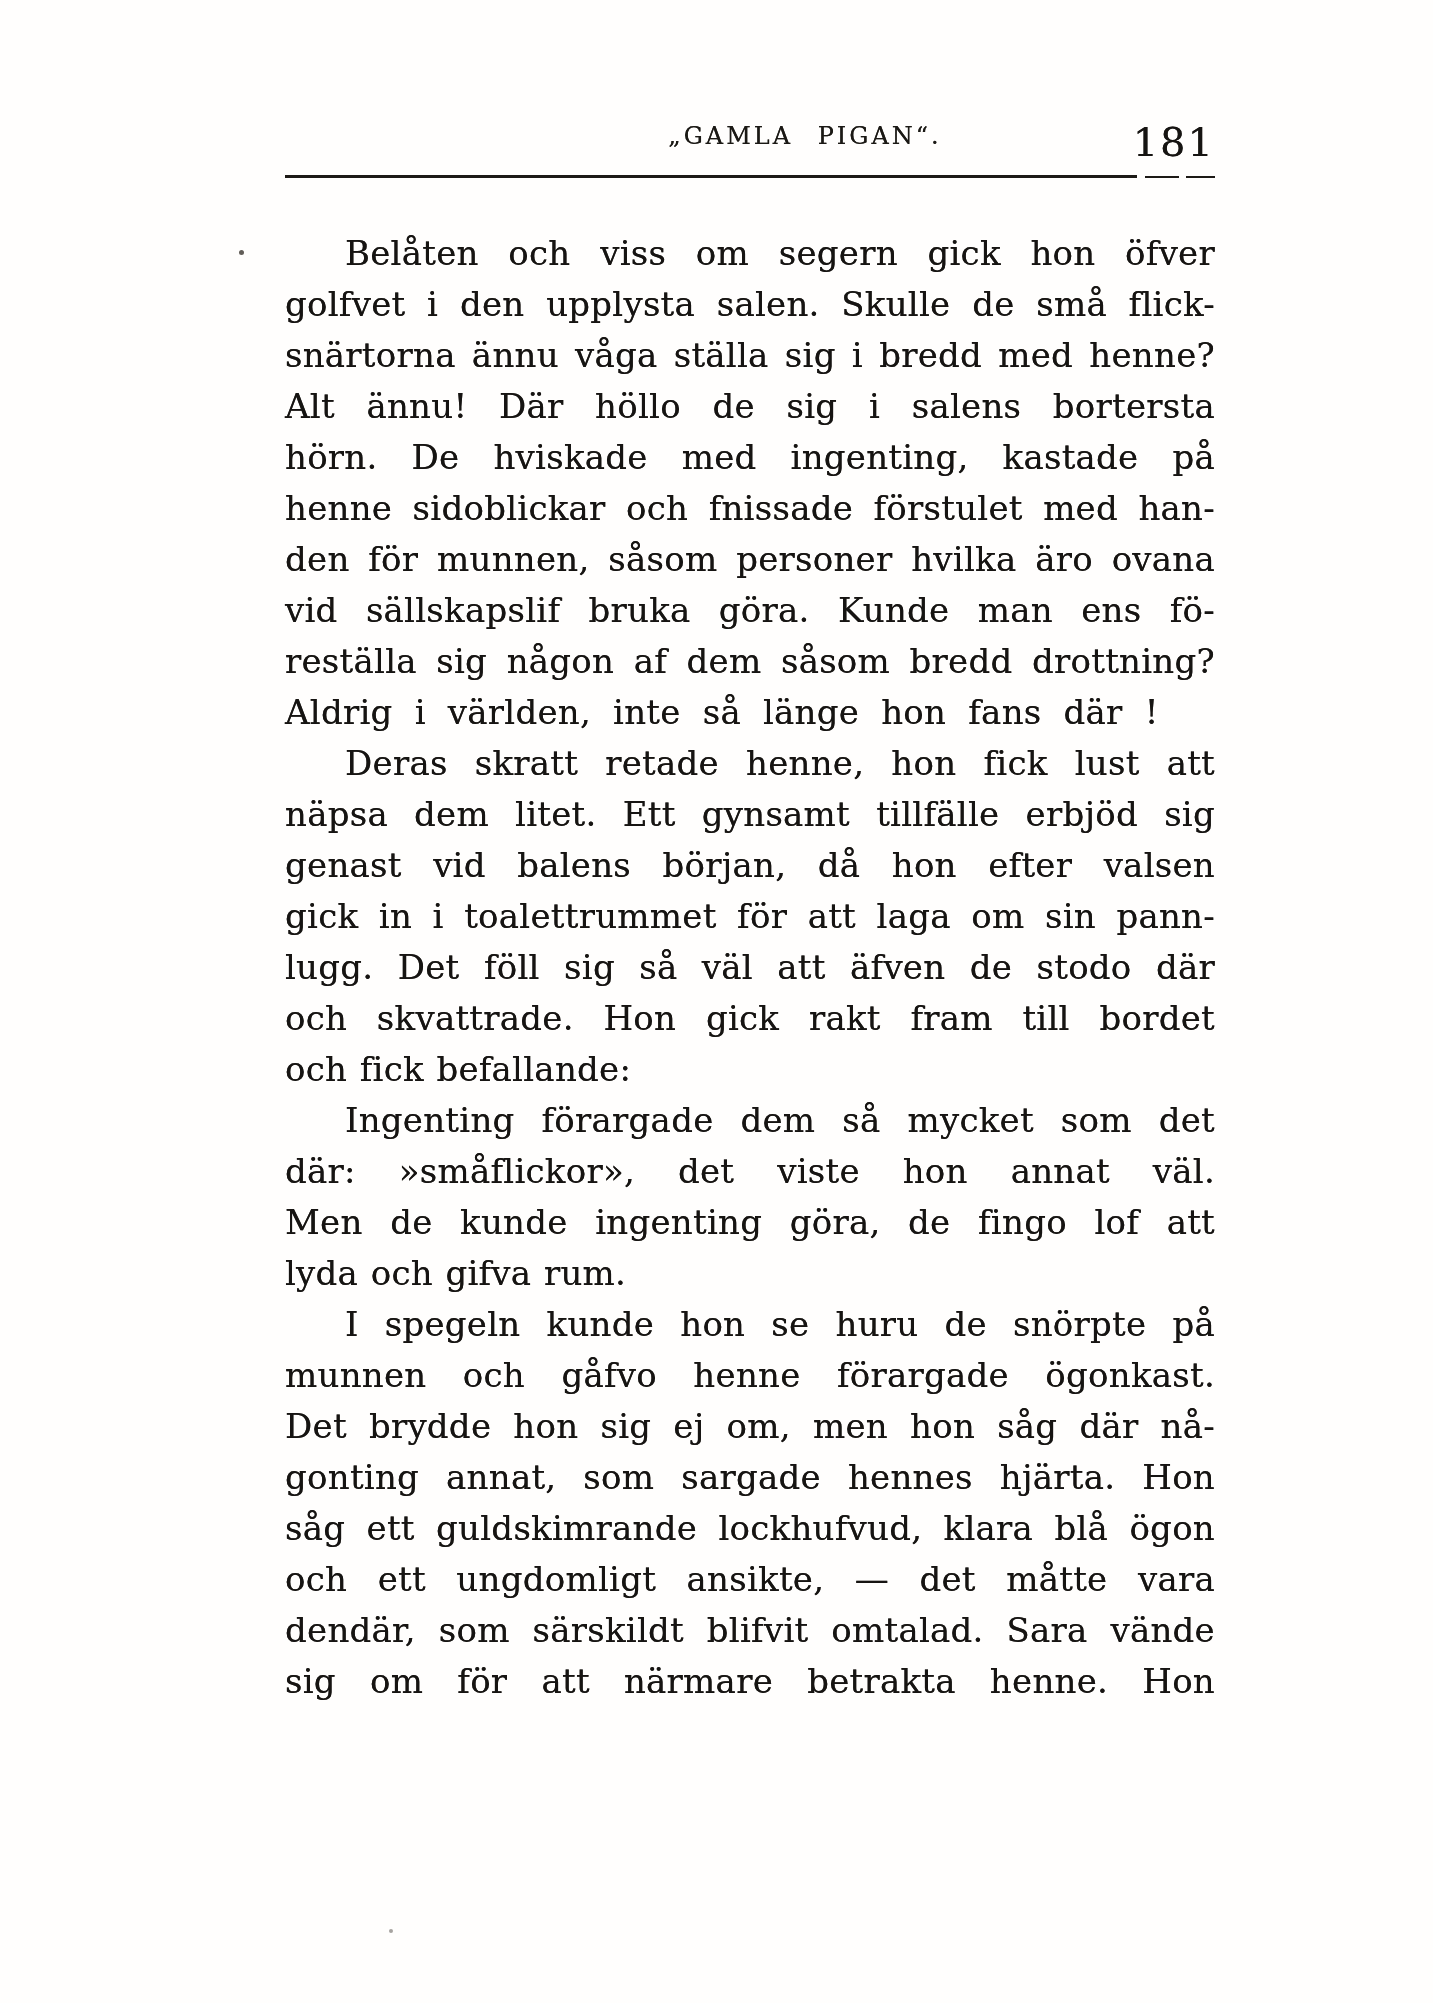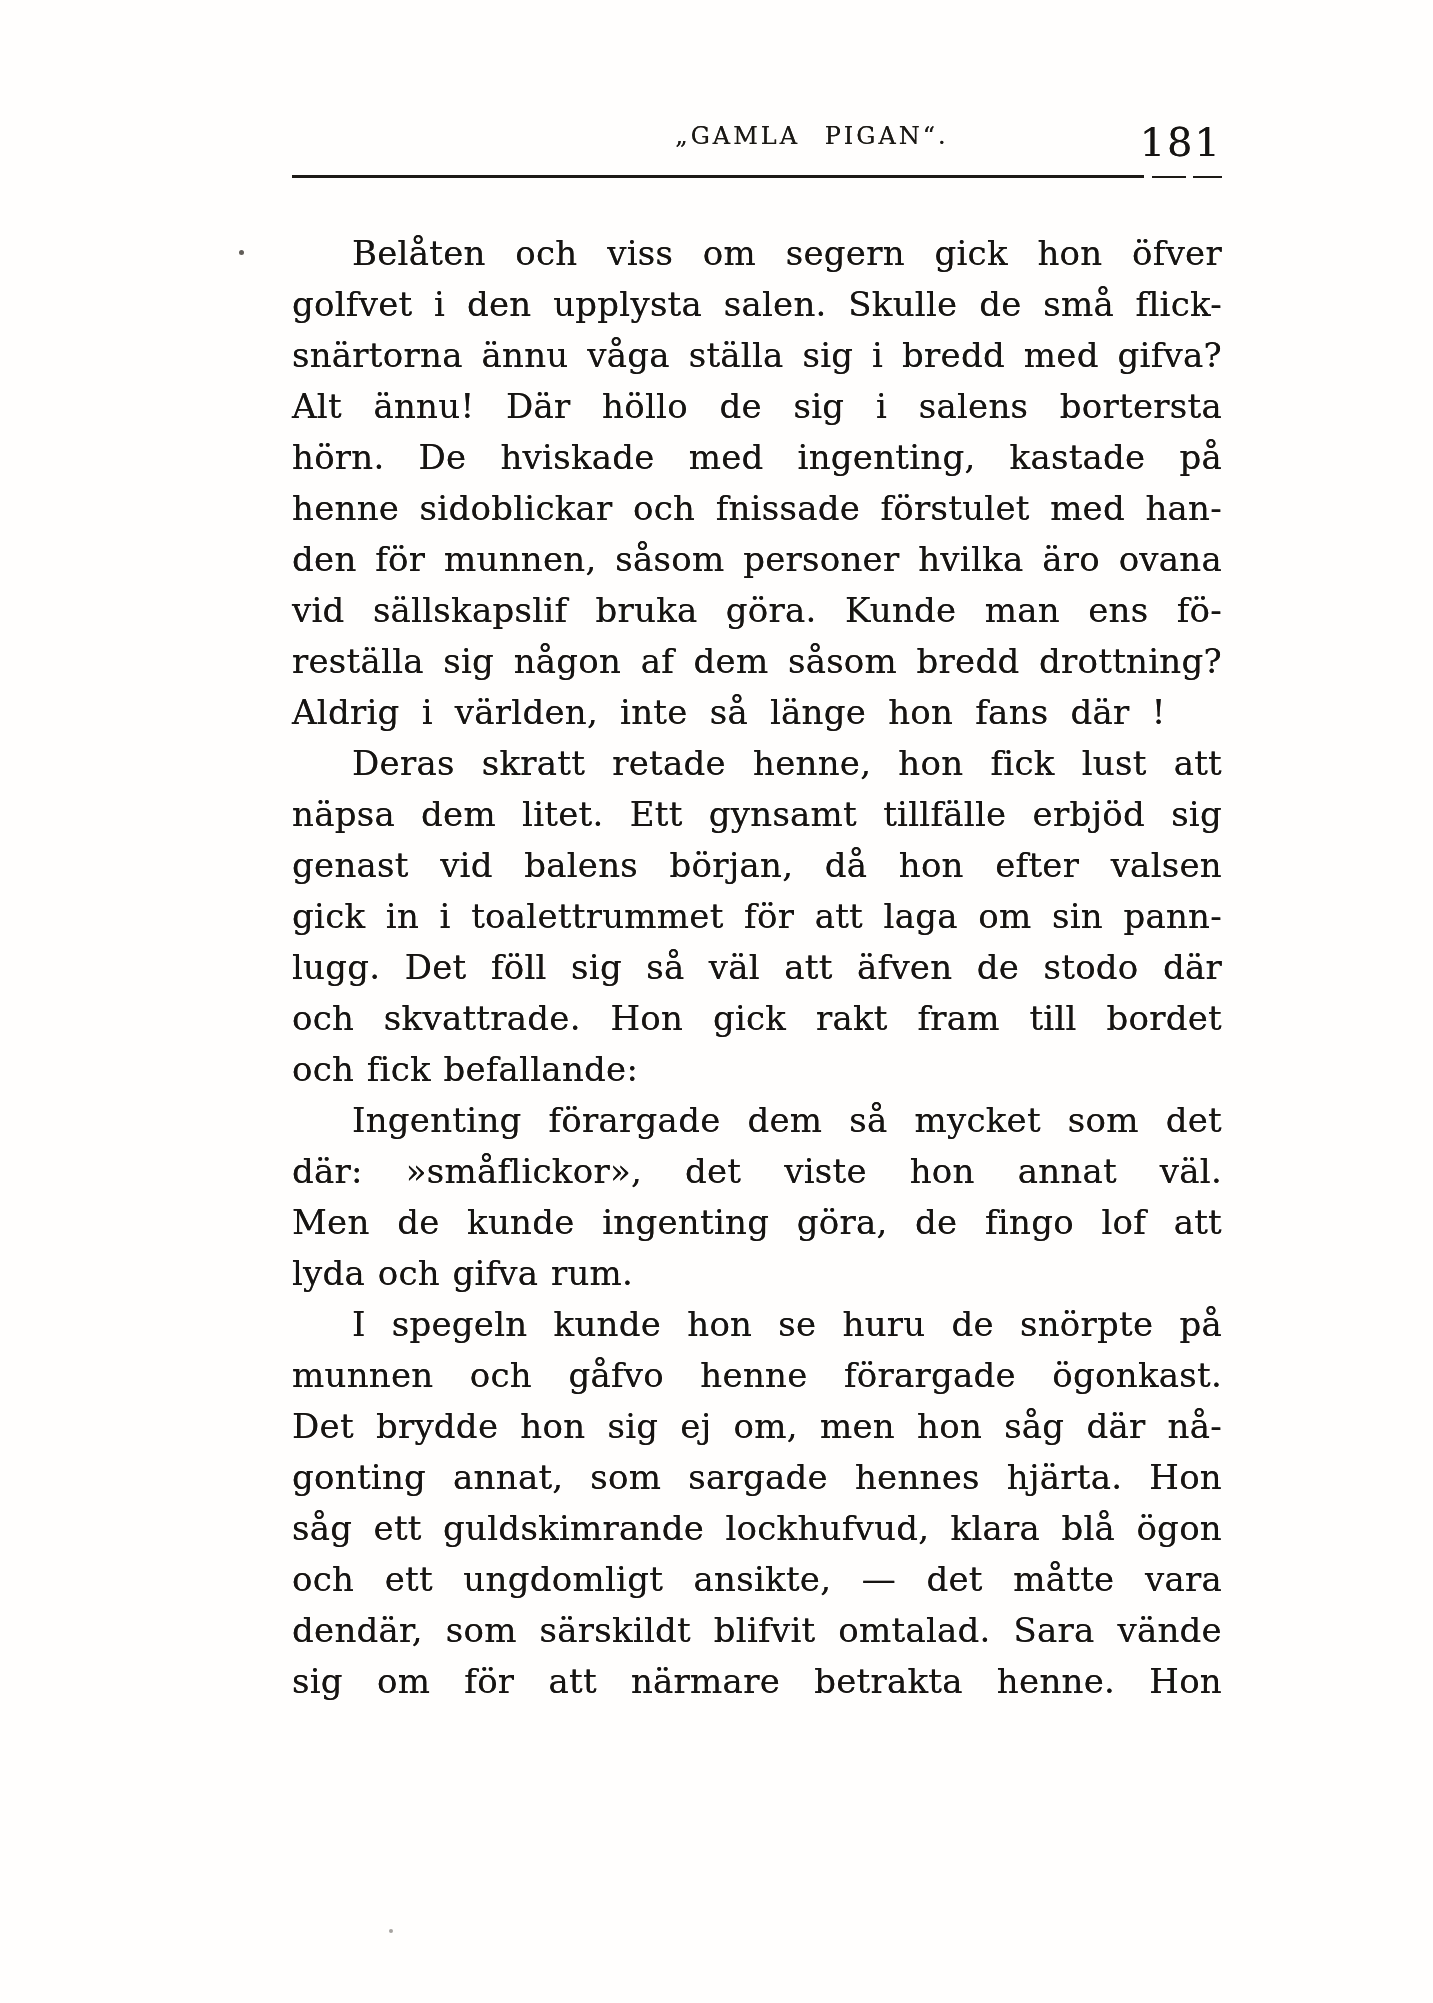--- a/index.html
+++ b/index.html
@@ -11,21 +11,21 @@
     position: relative;
     width: 1433px;
     height: 2003px;
     background: #fffefd;
     overflow: hidden;
     font-family: "DejaVu Serif", "Liberation Serif", serif;
     color: #161412;
   }
   .col {
     position: absolute;
-    left: 292px;
+    left: 285px;
     width: 930px;
   }
   
   .header-row {
     top: 122px;
     height: 46px;
   }
   .running-title {
     text-align: center;
     transform: translateX(55px);
@@ -84,21 +84,21 @@
 
   <div class="col rule">
     <div class="seg seg-main"></div>
     <div class="seg seg-b1"></div>
     <div class="seg seg-b2"></div>
   </div>
 
   <div class="col body-text">
     <div class="ln j ind">Belåten och viss om segern gick hon öfver</div>
     <div class="ln j">golfvet i den upplysta salen. Skulle de små flick-</div>
-    <div class="ln j">snärtorna ännu våga ställa sig i bredd med gifva?</div>
+    <div class="ln j">snärtorna ännu våga ställa sig i bredd med henne?</div>
     <div class="ln j">Alt ännu! Där höllo de sig i salens bortersta</div>
     <div class="ln j">hörn. De hviskade med ingenting, kastade på</div>
     <div class="ln j">henne sidoblickar och fnissade förstulet med han-</div>
     <div class="ln j">den för munnen, såsom personer hvilka äro ovana</div>
     <div class="ln j">vid sällskapslif bruka göra. Kunde man ens fö-</div>
     <div class="ln j">reställa sig någon af dem såsom bredd drottning?</div>
     <div class="ln loose">Aldrig i världen, inte så länge hon fans där !</div>
     <div class="ln j ind">Deras skratt retade henne, hon fick lust att</div>
     <div class="ln j">näpsa dem litet. Ett gynsamt tillfälle erbjöd sig</div>
     <div class="ln j">genast vid balens början, då hon efter valsen</div>

